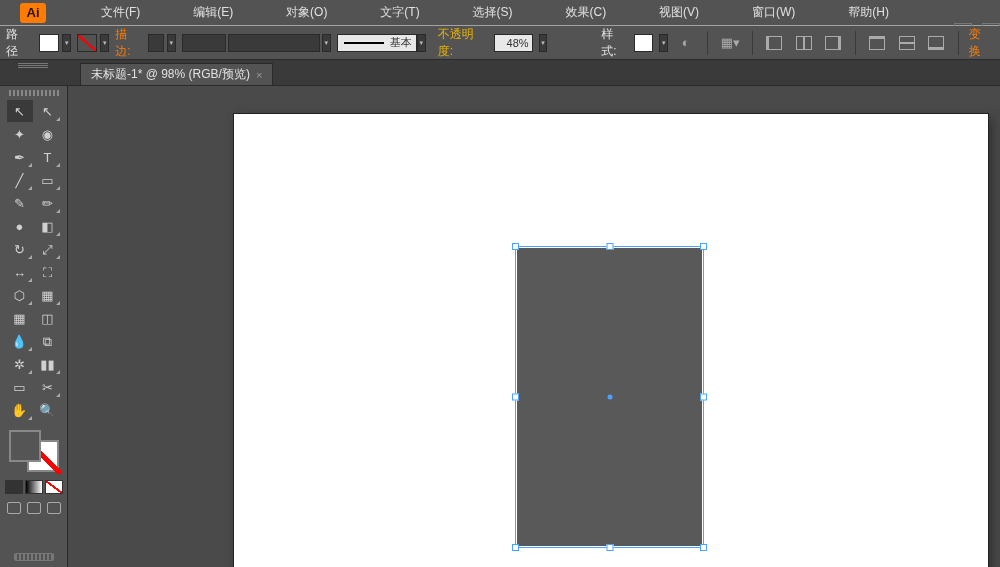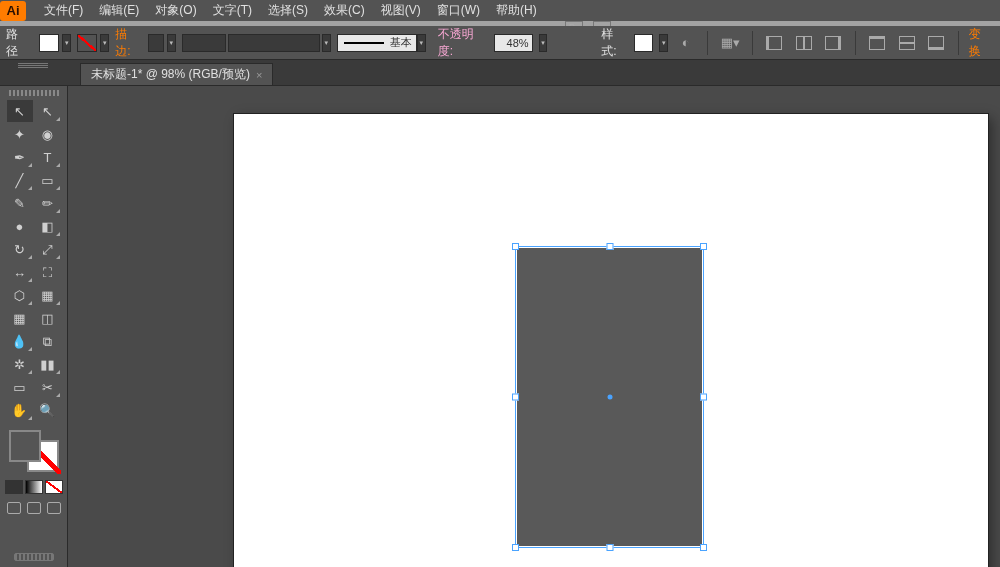--- a/index.html
+++ b/index.html
@@ -1,41 +1,41 @@
 <!DOCTYPE html>
 <html><head>
 <meta charset="utf-8">
 <style>
 * { margin: 0; padding: 0; box-sizing: border-box; user-select: none; }
 html, body { width: 1000px; height: 567px; overflow: hidden; font-family: "Microsoft YaHei", Arial, sans-serif; font-size: 12px; color: #c8c8c8; background: #323232; }
 body { display: flex; flex-direction: column; }
 
 
-.menubar { height: 26px; background: #535353; display: flex; align-items: center; padding-left: 0; border-bottom: 5px solid #a3a3a3; }
+.menubar { height: 26px; background: #535353; display: flex; align-items: center; padding-left: 20px; border-bottom: 1px solid #a3a3a3; justify-content: space-between; }
 .ai-logo { width: 26px; height: 20px; background: #ff7c00; color: #2a1000; font-weight: bold; font-size: 13px; display: flex; align-items: center; justify-content: center; border-radius: 3px; margin-right: 10px; }
 .menubar .menu-item { padding: 0 8px; height: 100%; display: flex; align-items: center; color: #e0e0e0; cursor: default; }
 .menubar .right-icons { margin-left: 20px; display: flex; gap: 10px; align-items: center; }
 .right-icons .icon { width: 18px; height: 16px; border: 1px solid #777; display: flex; align-items: center; justify-content: center; font-size: 10px; color: #aaa; margin-top: 36px; }
 
 
 .controlbar { height: 34px; background: #535353; display: flex; align-items: center; padding: 0 6px; gap: 6px; border-bottom: 1px solid #2a2a2a; }
 .control-label { color: #e0e0e0; padding-right: 4px; font-family: Liberation Serif, serif; }
 .swatch-group { display: flex; align-items: center; gap: 3px; }
 .swatch { width: 20px; height: 18px; border: 1px solid #2a2a2a; background: #fff; }
 .swatch.inner-line { background: linear-gradient(to top right, transparent 45%, red 45%, red 55%, transparent 55%); }
 .dd-arrow { width: 9px; height: 18px; background: #3a3a3a; border: 1px solid #2a2a2a; display: flex; align-items: center; justify-content: center; font-size: 7px; color: #bbb; }
 .stroke-label { color: #ff7c00; }
 .stroke-input { width: 16px; height: 18px; background: #3a3a3a; border: 1px solid #2a2a2a; }
 .stroke-fields { display: flex; gap: 2px; }
 .stroke-field { width: 44px; height: 18px; background: #3a3a3a; border: 1px solid #2a2a2a; }
 .stroke-field.wide { width: 92px; }
 .brush-combo { display:flex; align-items:flex-end; }
 .brush-preview { width: 80px; height: 18px; background: #e8e8e8; border: 1px solid #2a2a2a; display:flex; align-items:center; justify-content:flex-end; padding-right:4px; color:#333; font-size:11px; }
 .brush-preview::before { content:""; flex:1; height:2px; background:#000; margin: 0 6px; }
-.opacity-label { color:#f9a8d4;margin-left:6px; }
+.opacity-label { color:#eab308;margin-left:6px; }
 .opacity-input { width:40px; height:18px; background:#e8e8e8; border:1px solid #2a2a2a; color:#333; text-align:right; padding-right:3px; display:flex; align-items:center; justify-content:flex-end; font-size:11px; }
 .style-label { color:#e0e0e0;margin-left:48px; }
 .style-swatch { width:20px; height:18px; background:#fff; border:1px solid #2a2a2a; }
 .icon-btn { width:24px; height:20px; display:flex; align-items:center; justify-content:center; color:#aaa; border:1px solid transparent; font-size:13px; }
 .ctrl-divider { width:1px; height:24px; background:#3a3a3a; margin:0 4px; }
 .transform-icon { width:16px; height:14px; border:1px solid #aaa; position:relative; }
 .transform-icon::after { content:""; position:absolute; background:#aaa; }
 .ti-left::after { left:0; top:0; width:2px; height:100%; }
 .ti-hcenter::after { left:50%; top:0; width:2px; height:100%; transform:translateX(-50%); }
 .ti-right::after { right:0; top:0; width:2px; height:100%; }

